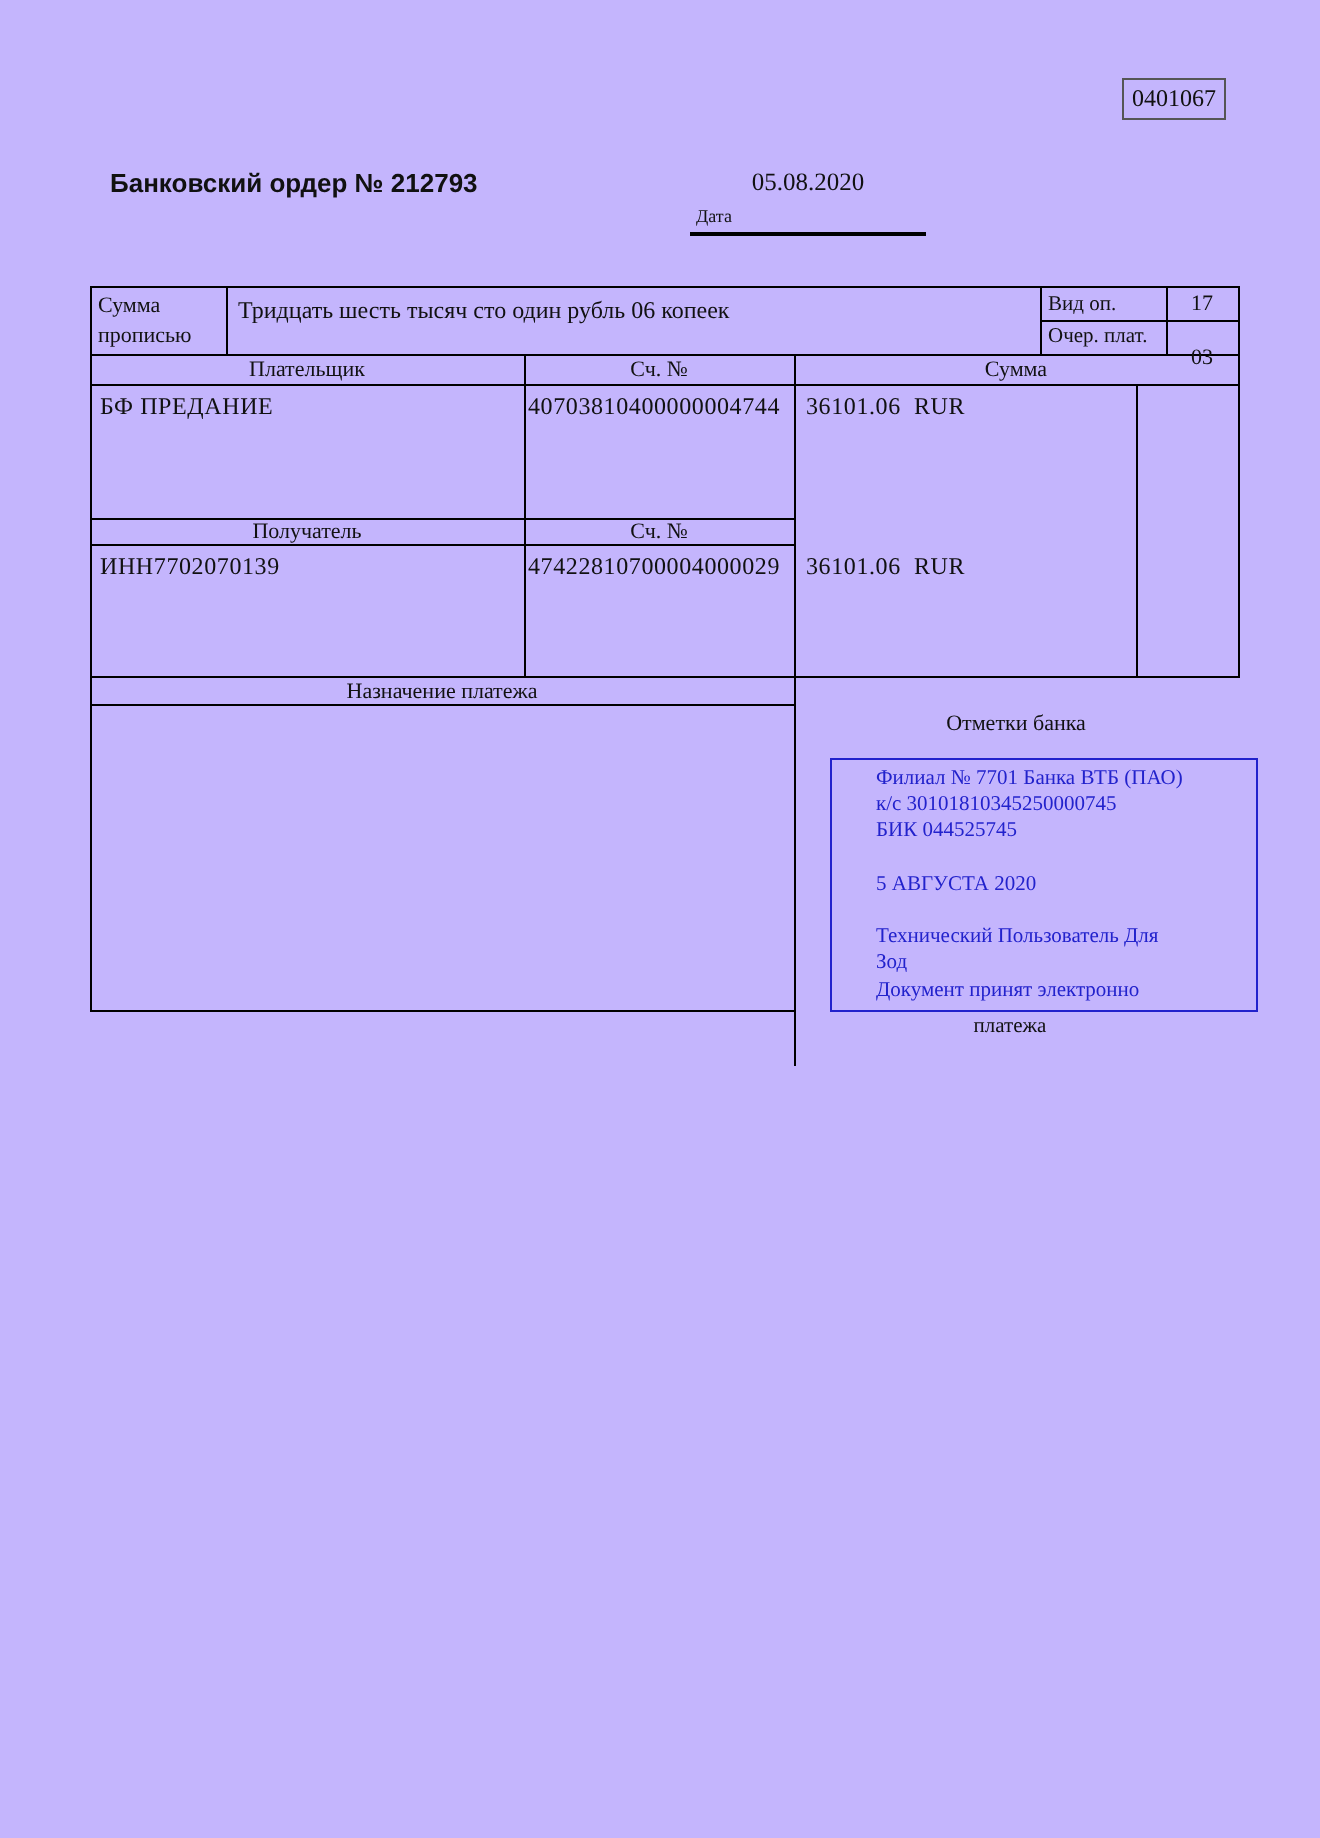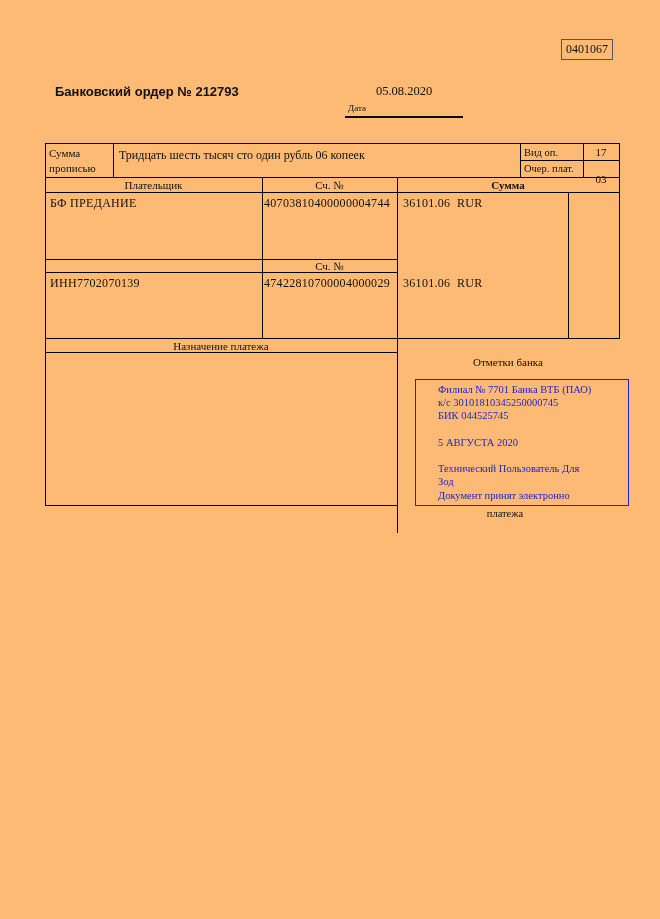--- a/index.html
+++ b/index.html
@@ -1,20 +1,20 @@
 <!DOCTYPE html>
 <html><head>
 <meta charset="utf-8">
 <style>
   html, body { margin: 0; padding: 0; background: #e8e8e8; }
   .page {
     position: relative;
     width: 660px;
     height: 919px;
-    background: #fdba74;
+    background: #c4b5fd;
     font-family: "Liberation Serif", serif;
     color: #111111;
     overflow: hidden;
   }
   .abs { position: absolute; }
   .hl { position: absolute; height: 1px; background: #000; }
   .vl { position: absolute; width: 1px; background: #000; }
   .form-code {
     left: 561px; top: 39px; width: 50px; height: 19px;
     border: 1px solid #555; font-size: 12px; line-height: 19px;
@@ -78,26 +78,27 @@
 
   <div class="abs amount-words-label">Сумма прописью</div>
   <div class="abs amount-words">Тридцать шесть тысяч сто один рубль 06 копеек</div>
   <div class="abs opcell-label" style="left:524px; top:147px;">Вид оп.</div>
   <div class="abs opcell-value" style="left:583px; top:146px; width:36px;">17</div>
   <div class="abs opcell-label" style="left:524px; top:163px;">Очер. плат.</div>
   <div class="abs opcell-value" style="left:583px; top:153px; width:36px;margin-top:20px;">03</div>
 
   <div class="abs col-hdr" style="left:45px; top:179px; width:217px;">Плательщик</div>
   <div class="abs col-hdr" style="left:262px; top:179px; width:135px;">Сч. №</div>
-  <div class="abs col-hdr" style="left:397px; top:179px; width:222px;font-weight:bold;">Сумма</div>
+  <div class="abs col-hdr" style="left:397px; top:179px; width:222px;">Сумма</div>
 
   <div class="abs cell-text" style="left:50px; top:196px;">БФ ПРЕДАНИЕ</div>
   <div class="abs cell-text" style="left:264px; top:196px;">40703810400000004744</div>
   <div class="abs cell-text" style="left:403px; top:196px;">36101.06  RUR</div>
 
+  <div class="abs col-hdr" style="left:45px; top:260px; width:217px;">Получатель</div>
   <div class="abs col-hdr" style="left:262px; top:260px; width:135px;">Сч. №</div>
 
   <div class="abs cell-text" style="left:50px; top:276px;">ИНН7702070139</div>
   <div class="abs cell-text" style="left:264px; top:276px;">47422810700004000029</div>
   <div class="abs cell-text" style="left:403px; top:276px;">36101.06  RUR</div>
 
   <div class="abs col-hdr" style="left:45px; top:340px; width:352px;">Назначение платежа</div>
 
   <div class="abs col-hdr" style="left:397px; top:356px; width:222px;">Отметки банка</div>
   <div class="abs stamp">Филиал № 7701 Банка ВТБ (ПАО)

